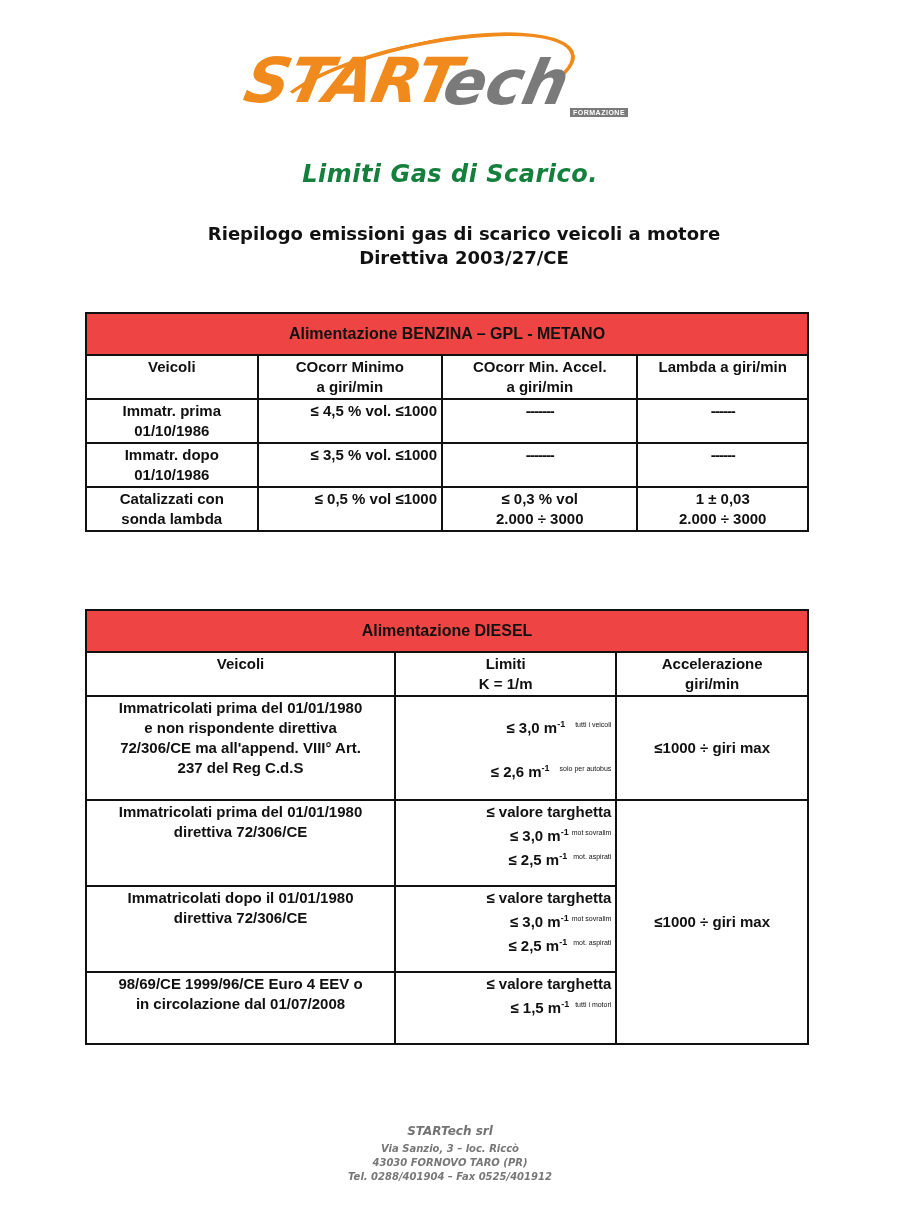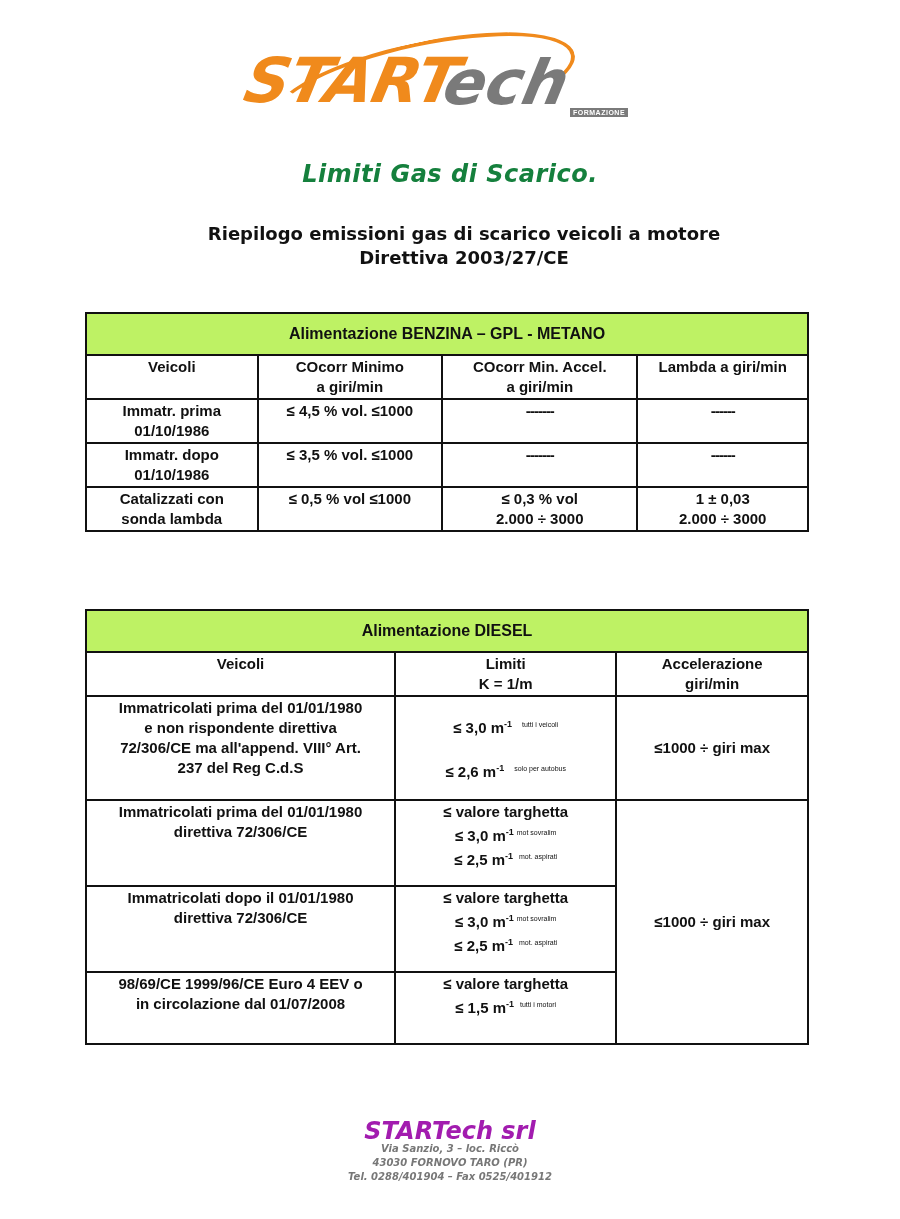--- a/index.html
+++ b/index.html
@@ -9,32 +9,32 @@
   .logo-swoosh { position: absolute; left: 30px; top: 4px; width: 300px; height: 80px; border: 4px solid #f08a1c; border-radius: 50%; border-left-color: transparent; border-bottom-color: transparent; transform: rotate(-12deg); }
   .logo-start { position: absolute; left: 6px; top: 12px; font-family: "DejaVu Sans", sans-serif; font-weight: bold; font-style: italic; font-size: 62px; letter-spacing: -1px; color: #f08a1c; transform: skewX(-12deg); line-height: 1; }
   .logo-ech { position: absolute; left: 205px; top: 14px; font-family: "DejaVu Sans", sans-serif; font-weight: bold; font-style: italic; font-size: 62px; color: #7a7a7a; transform: skewX(-12deg); line-height: 1; }
   .logo-sub { position: absolute; left: 330px; top: 70px; background: #7a7a7a; color: #fff; font-size: 7px; font-weight: bold; padding: 1px 3px; letter-spacing: 0.5px; }
 
   .title { position: absolute; left: 0; width: 900px; top: 160px; text-align: center; font-family: "DejaVu Sans", sans-serif; font-weight: bold; font-style: italic; font-size: 24px; color: #15803d; letter-spacing: 0.5px; }
   .subtitle { position: absolute; left: 0; width: 900px; top: 222px; text-align: center; font-family: "DejaVu Sans", sans-serif; font-weight: bold; font-size: 18px; line-height: 24px; color: #111; margin-left: 14px; }
 
   table { position: absolute; border-collapse: collapse; font-weight: bold; font-size: 15px; color: #111; }
   td, th { border: 2px solid #111; padding: 1px 4px; vertical-align: top; text-align: center; line-height: 20px; }
-  .caption-cell { background: #bef264; font-weight: bold; font-size: 16px; height: 38px; vertical-align: middle; }
+  .caption-cell { background: #ef4444; font-weight: bold; font-size: 16px; height: 38px; vertical-align: middle; }
 
   #t1 { left: 85px; top: 312px; width: 724px; }
   #t2 { left: 85px; top: 609px; width: 724px; }
 
-  .left { text-align: center; margin-top: 36px; }
+  .left { text-align: right; margin-top: 36px; }
   .sup { font-size: 9px; vertical-align: super; }
   .note { font-size: 7px; font-weight: normal; vertical-align: super; margin-left: 10px; }
   .dash { letter-spacing: -1px; }
 
   .footer { position: absolute; left: 0; width: 900px; top: 1120px; text-align: center; font-family: "DejaVu Sans", sans-serif; font-style: italic; }
-  .footer .company { font-weight: bold; font-size: 24px; color: #a21caf; line-height: 22px; }
+  .footer .company { font-weight: bold; font-size: 12px; color: #737373; line-height: 22px; }
   .footer .line { font-size: 10px; color: #777; line-height: 14px; font-weight: bold; }
   .footer .web { text-decoration: underline; }
 </style>
 </head>
 <body>
 
 <div class="logo">
   <div class="logo-swoosh"></div>
   <span class="logo-start">START</span>
   <span class="logo-ech">ech</span>

